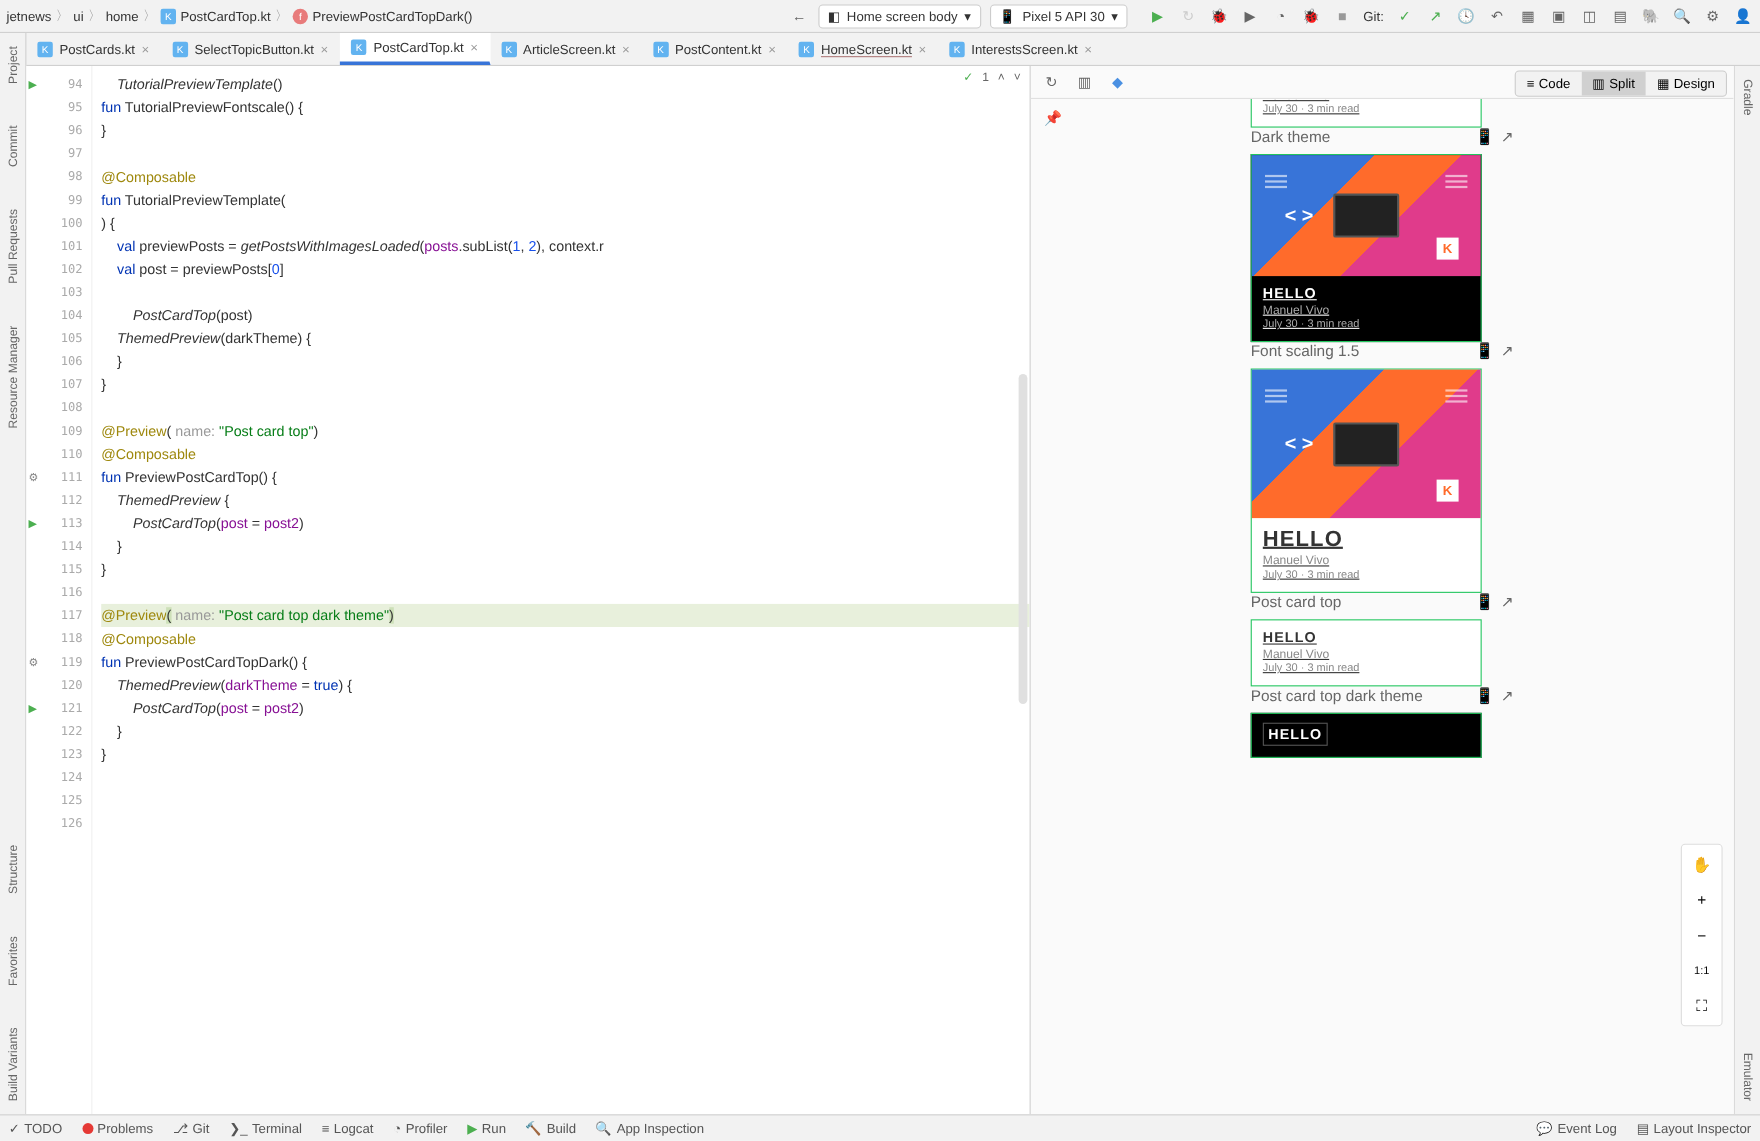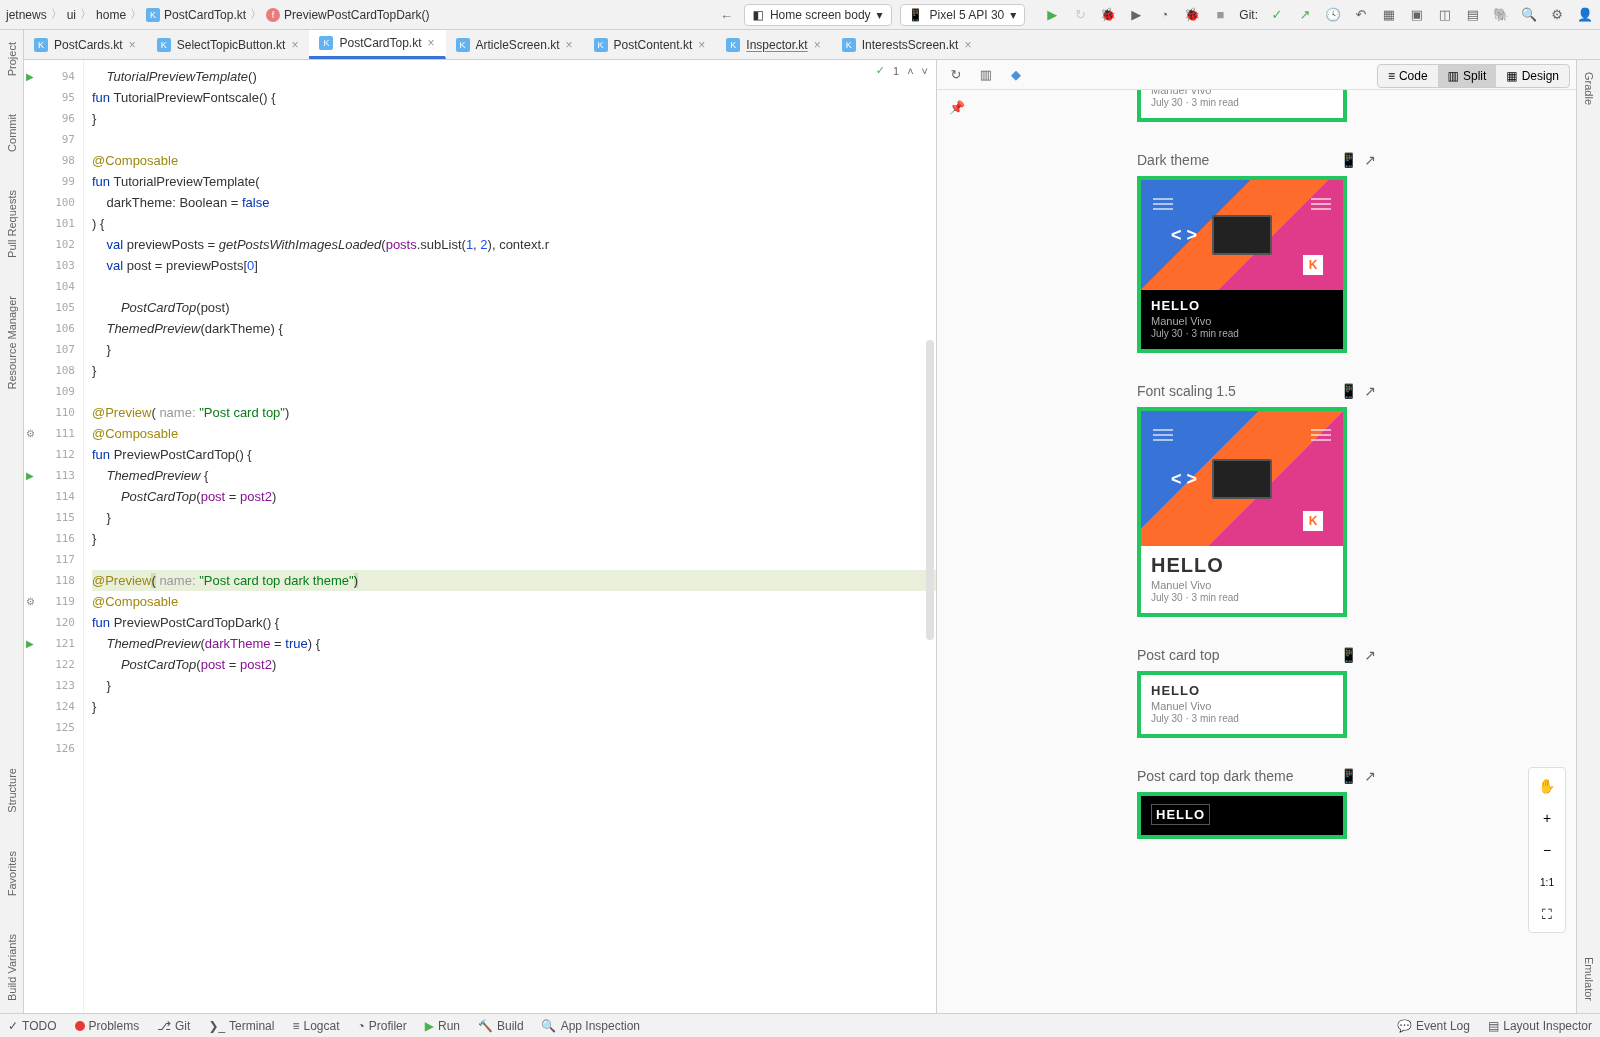--- a/index.html
+++ b/index.html
@@ -63,24 +63,24 @@
 
 
 .view-mode { position: absolute; top: 64px; right: 30px; display: flex; gap: 0; background: #f2f2f2; border: 1px solid #ccc; border-radius: 4px; overflow: hidden; z-index: 10; }
 .view-mode button { padding: 4px 10px; font-size: 12px; border: none; background: transparent; cursor: pointer; display: flex; align-items: center; gap: 4px; }
 .view-mode button.active { background: #d0d0d0; }
 
 
 .preview-pane { width: 640px; background: #fafafa; border-left: 1px solid #d0d0d0; position: relative; overflow: hidden; }
 .preview-toolbar { height: 30px; display: flex; align-items: center; gap: 12px; padding: 0 10px; border-bottom: 1px solid #e0e0e0; }
 .preview-body { padding: 0 200px 20px 200px; overflow-y: auto; height: calc(100% - 30px); position: relative; }
-.preview-group { margin-top: 30px; }
+.preview-group { }
 .preview-label { font-size: 14px; color: #666; margin-bottom: 8px; display: flex; align-items: center; justify-content: space-between; }
 .preview-label .label-icons { display: flex; gap: 6px; }
-.preview-card { border: 4px solid #22c55e; background: #fff; width: 210px; }
+.preview-card { border: 1px solid #22c55e; background: #fff; width: 210px; text-decoration: underline; }
 .preview-card.dark { background: #000; color: #fff; }
 .card-img { width: 100%; height: 110px; background: linear-gradient(135deg, #3874d8 0%, #3874d8 35%, #ff6b2b 35%, #ff6b2b 60%, #e03b8b 60%, #e03b8b 100%); position: relative; }
 .card-img.large { height: 135px; }
 .card-img .laptop { position: absolute; top: 50%; left: 50%; transform: translate(-50%, -50%); width: 60px; height: 40px; background: #222; border-radius: 2px; border: 2px solid #555; }
 .card-img .code-brackets { position: absolute; left: 30px; top: 50%; transform: translateY(-50%); color: #fff; font-size: 18px; font-weight: bold; }
 .card-img .k-logo { position: absolute; right: 20px; bottom: 15px; width: 20px; height: 20px; background: #fff; display: flex; align-items: center; justify-content: center; color: #ff6b2b; font-weight: bold; font-size: 12px; }
 .card-img .lines-l, .card-img .lines-r { position: absolute; top: 18px; width: 20px; }
 .card-img .lines-l { left: 12px; } .card-img .lines-r { right: 12px; }
 .card-img .lines-l::before, .card-img .lines-r::before { content:''; display:block; height:2px; background:#fff; margin-bottom:3px; box-shadow: 0 5px 0 #fff, 0 10px 0 #fff; opacity:.6; }
 .card-body { padding: 8px 10px 10px; }
@@ -177,21 +177,21 @@
       <span>ArticleScreen.kt</span>
       <span class="close">×</span>
     </div>
   <div class="file-tab">
       <span class="tab-icon">K</span>
       <span>PostContent.kt</span>
       <span class="close">×</span>
     </div>
   <div class="file-tab">
       <span class="tab-icon">K</span>
-      <span class="underline-text">Inspector.kt</span>
+      <span class="underline-text">HomeScreen.kt</span>
       <span class="close">×</span>
     </div>
   <div class="file-tab">
       <span class="tab-icon">K</span>
       <span>InterestsScreen.kt</span>
       <span class="close">×</span>
     </div>
 </div>
 
 <div class="view-mode">
@@ -261,21 +261,20 @@
         <div class="gutter-line">125</div>
         <div class="gutter-line">126</div>
       </div>
     <div class="code-area" id="code">
         <div class="code-line">    <span class="call">TutorialPreviewTemplate</span>()</div>
         <div class="code-line"><span class="kw">fun</span> <span class="fn">TutorialPreviewFontscale</span>() {</div>
         <div class="code-line">}</div>
         <div class="code-line"></div>
         <div class="code-line"><span class="anno">@Composable</span></div>
         <div class="code-line"><span class="kw">fun</span> <span class="fn">TutorialPreviewTemplate</span>(</div>
-        <div class="code-line">    darkTheme: Boolean = <span class="kw">false</span></div>
         <div class="code-line">) {</div>
         <div class="code-line">    <span class="kw">val</span> previewPosts = <span class="call">getPostsWithImagesLoaded</span>(<span class="prop">posts</span>.subList(<span class="num">1</span>, <span class="num">2</span>), context.r</div>
         <div class="code-line">    <span class="kw">val</span> post = previewPosts[<span class="num">0</span>]</div>
         <div class="code-line"></div>
         <div class="code-line">        <span class="call">PostCardTop</span>(post)</div>
         <div class="code-line">    <span class="call">ThemedPreview</span>(darkTheme) {</div>
         <div class="code-line">    }</div>
         <div class="code-line">}</div>
         <div class="code-line"></div>
         <div class="code-line"><span class="anno">@Preview</span>(<span class="param-hint"> name: </span><span class="str">"Post card top"</span>)</div>

